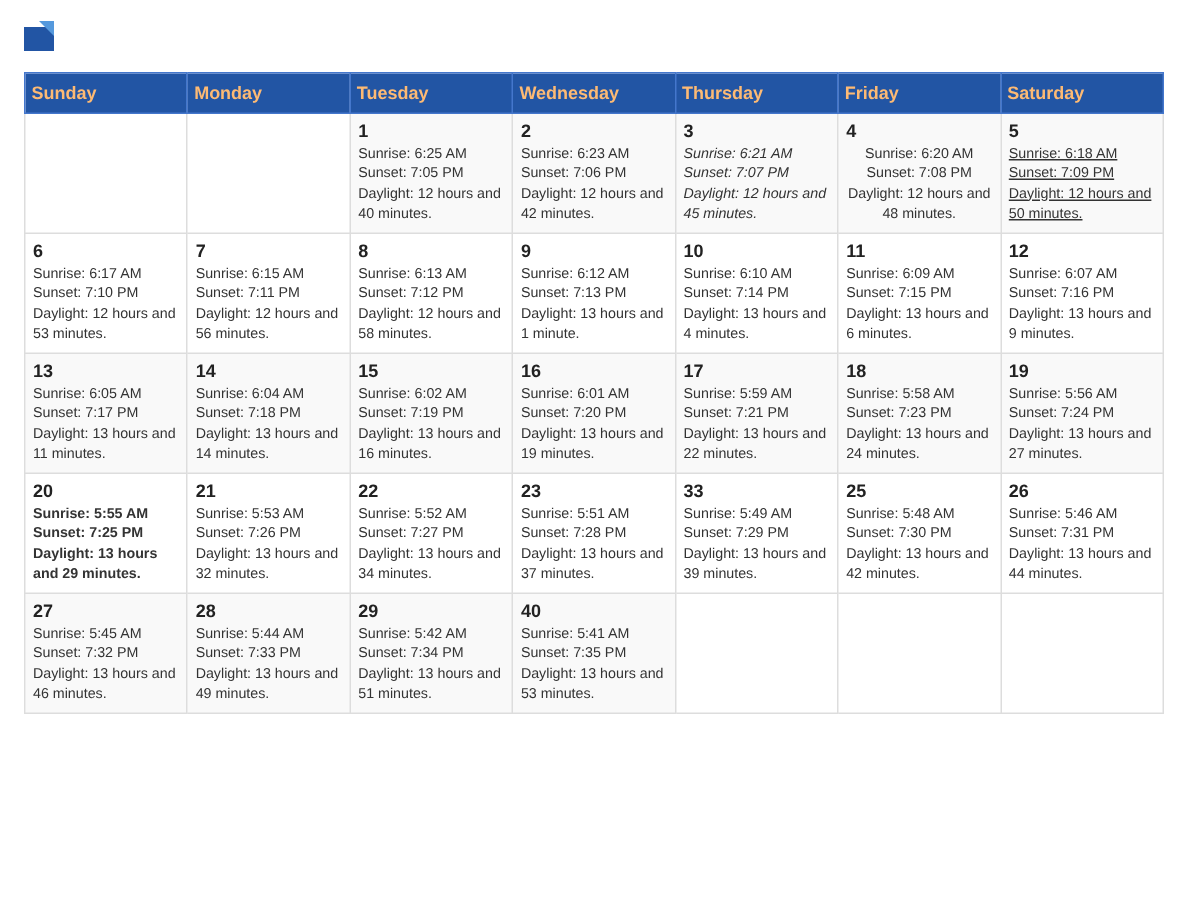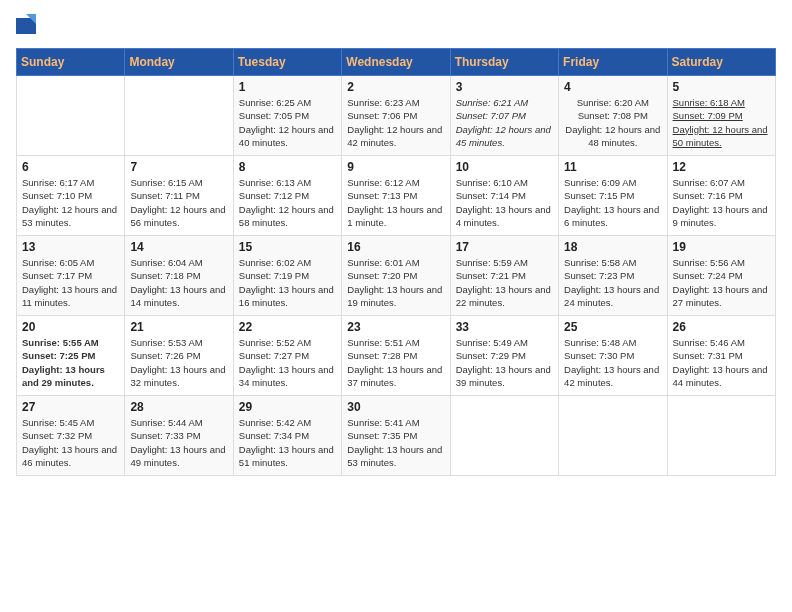--- a/index.html
+++ b/index.html
@@ -310,21 +310,21 @@
 Sunset: 7:33 PM
 Daylight: 13 hours and 49 minutes.</div>
         </td>
         <td>
           <span class="day-number">29</span>
           <div class="day-info" style="white-space: pre-line;">Sunrise: 5:42 AM
 Sunset: 7:34 PM
 Daylight: 13 hours and 51 minutes.</div>
         </td>
         <td>
-          <span class="day-number">30</span>
+          <span class="day-number">40</span>
           <div class="day-info" style="white-space: pre-line;">Sunrise: 5:41 AM
 Sunset: 7:35 PM
 Daylight: 13 hours and 53 minutes.</div>
         </td>
         <td class="empty-cell"></td>
         <td class="empty-cell"></td>
         <td class="empty-cell"></td>
       </tr>
     </tbody>
 </table>

